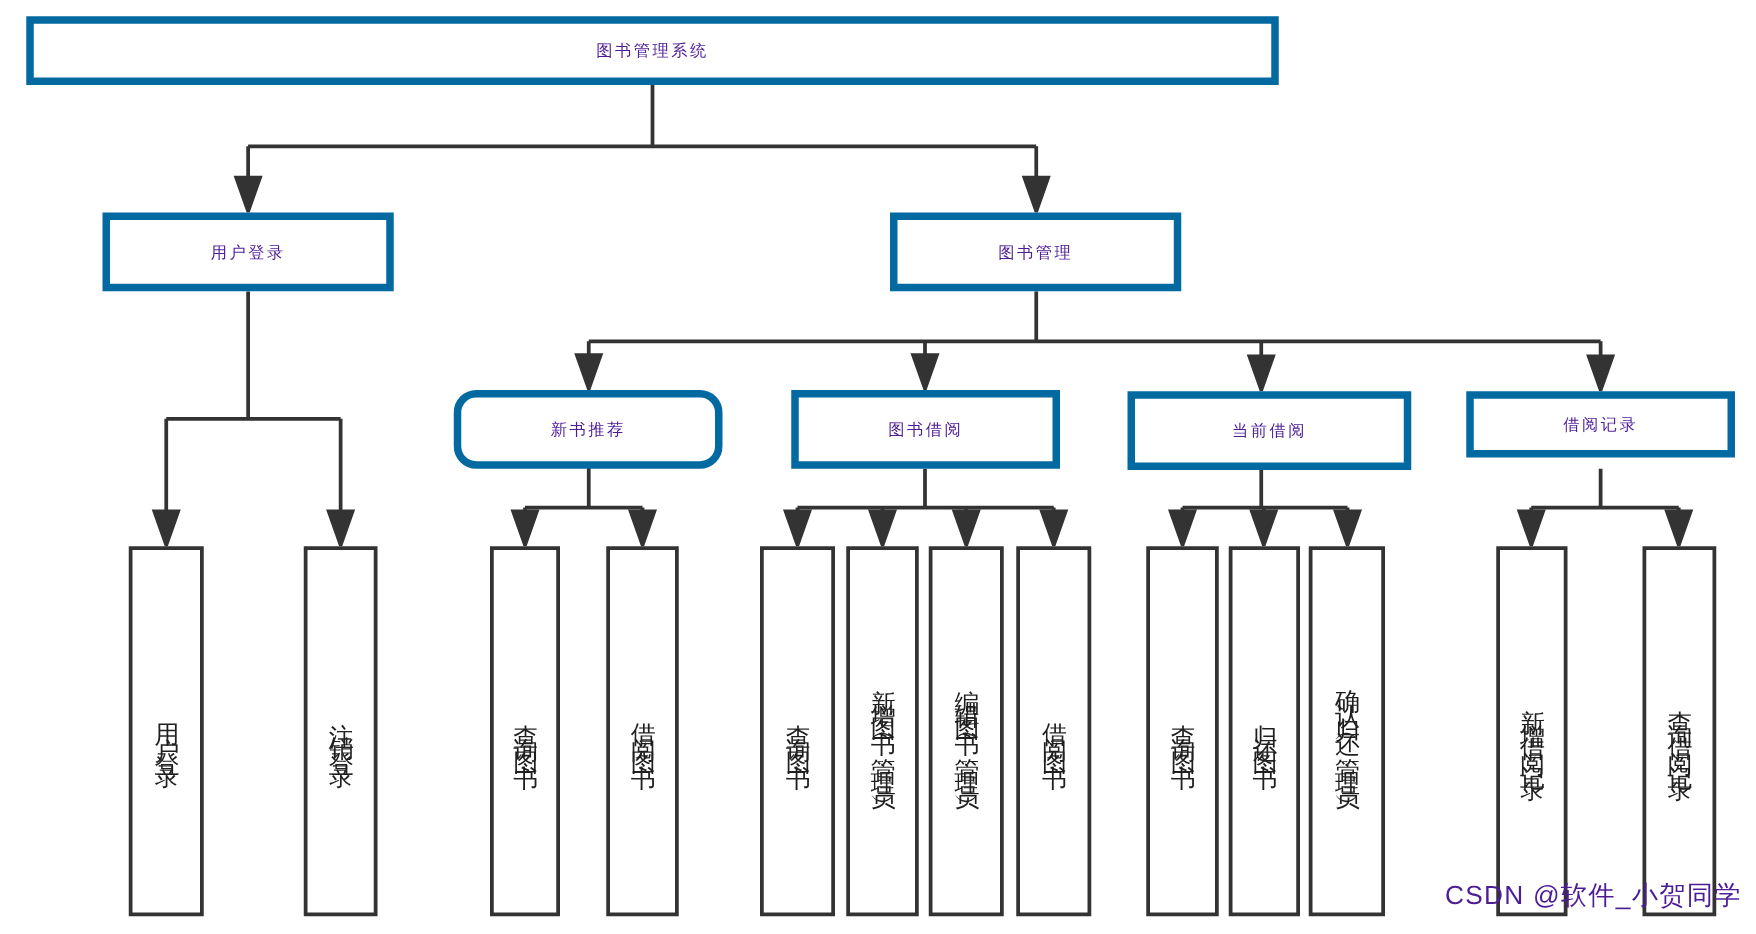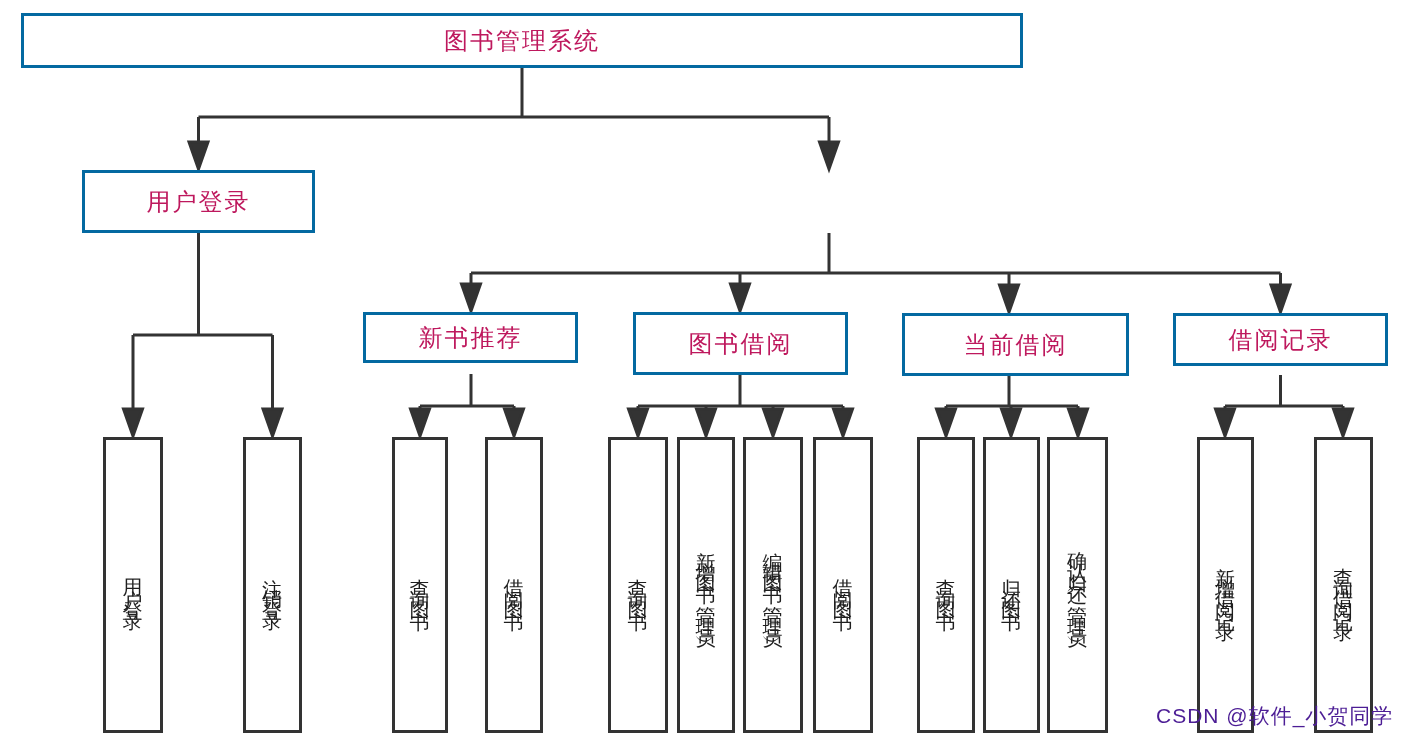--- a/index.html
+++ b/index.html
@@ -8,23 +8,23 @@
     width:1405px;height:747px;
     background:#ffffff;
     font-family:"Liberation Sans","DejaVu Sans",sans-serif;
     overflow:hidden;
   }
   svg.connectors{position:absolute;left:0;top:0;z-index:1;}
   .node{
     position:absolute;
     box-sizing:border-box;
     background:#ffffff;
-    border:3px solid #0369a1;
+    border:6px solid #0369a1;
     display:flex;align-items:center;justify-content:center;
-    font-size:24px;color:#be185d;letter-spacing:2px;
+    font-size:13px;color:#4c1d95;letter-spacing:2px;
     z-index:2;
   }
   .vnode{
     position:absolute;
     top:437px;height:296px;
     box-sizing:border-box;
     background:#ffffff;
     border:3px solid #333333;
     display:flex;align-items:center;justify-content:center;
     z-index:2;
@@ -98,22 +98,23 @@
     <g stroke="#333333" stroke-width="3" fill="#333333">
       <path d="M1280.5 375 V406 M1225 406 H1343 M1225 406 V412 M1343 406 V412" fill="none"></path>
       <polygon points="1225,436 1215.5,409 1234.5,409"></polygon>
       <polygon points="1343,436 1333.5,409 1352.5,409"></polygon>
     </g>
   </svg>
 
   <div class="node" style="left:21px;top:13px;width:1002px;height:55px;">图书管理系统</div>
 
   <div class="node" style="left:82px;top:170px;width:233px;height:63px;">用户登录</div>
+  <div class="node" style="left:712px;top:170px;width:233px;height:63px;">图书管理</div>
 
-  <div class="node" style="left:363px;top:312px;width:215px;height:51px;">新书推荐</div>
+  <div class="node" style="left:363px;top:312px;width:215px;height:63px;border-radius:18px;">新书推荐</div>
   <div class="node" style="left:633px;top:312px;width:215px;height:63px;">图书借阅</div>
   <div class="node" style="left:902px;top:313px;width:227px;height:63px;">当前借阅</div>
   <div class="node" style="left:1173px;top:313px;width:215px;height:53px;">借阅记录</div>
 
   <div class="vnode" style="left:103px;width:60px;">
     <span>用户登录</span>
   </div>
   <div class="vnode" style="left:243px;width:59px;">
     <span>注销登录</span>
   </div>

